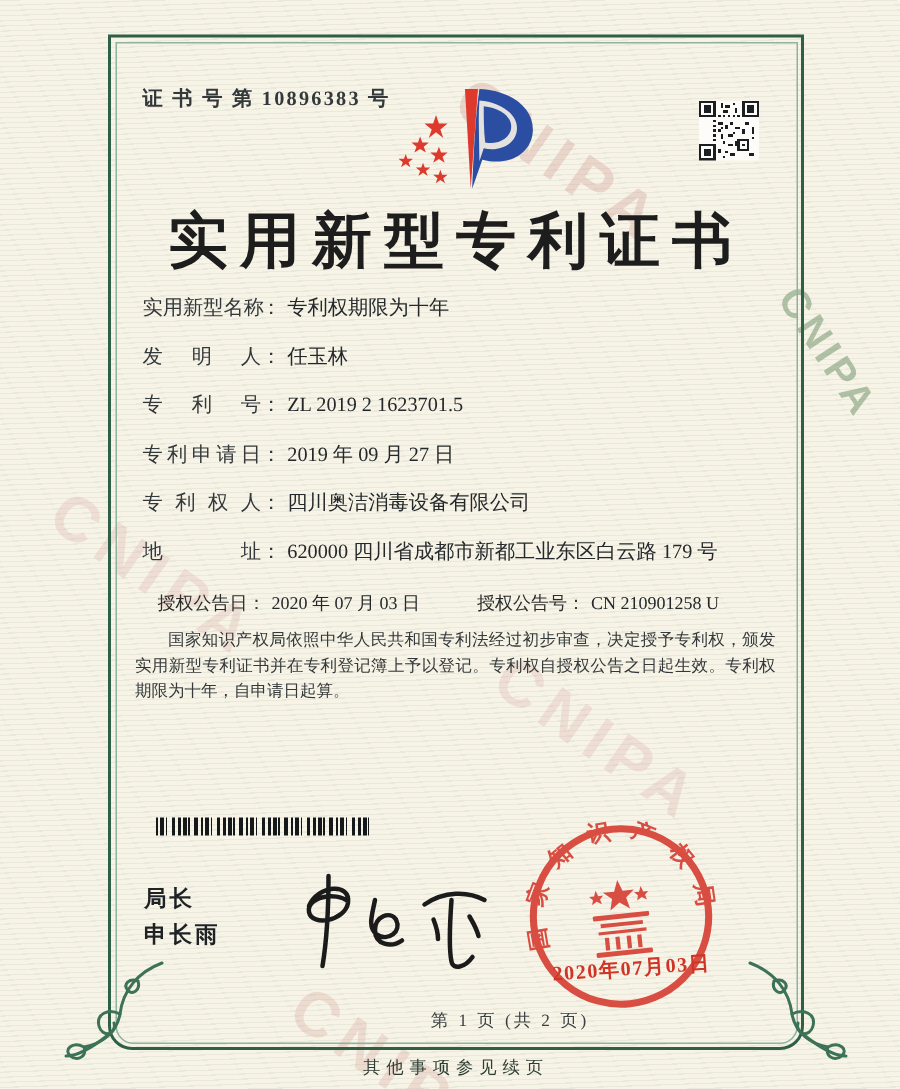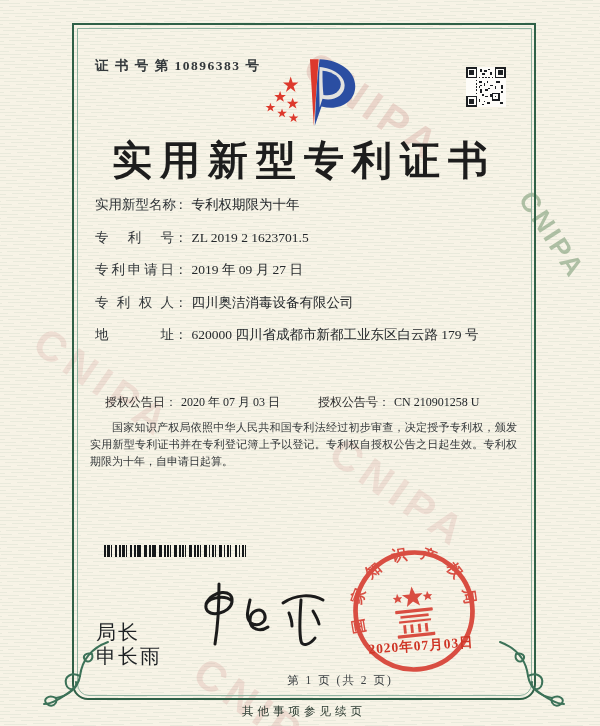--- a/index.html
+++ b/index.html
@@ -71,22 +71,22 @@
 
   .barcode{
     position:absolute;left:104px;top:545px;width:142px;height:12px;z-index:3;
     background:repeating-linear-gradient(90deg,
       #15181a 0px,#15181a 1.5px,transparent 1.5px,transparent 3px,
       #15181a 3px,#15181a 5.5px,transparent 5.5px,transparent 6.5px,
       #15181a 6.5px,#15181a 7.5px,transparent 7.5px,transparent 10.5px,
       #15181a 10.5px,#15181a 13px,transparent 13px,transparent 15px);
   }
 
-  .signer{position:absolute;left:96px;top:588px;z-index:3;font-size:20px;
-    letter-spacing:2px;font-weight:400;color:#1e2225;line-height:24px;margin-top:32px;}
+  .signer{position:absolute;left:96px;top:588px;z-index:3;font-size:15px;
+    letter-spacing:2px;font-weight:700;color:#1e2225;line-height:24px;}
   .signature{position:absolute;left:188px;top:580px;z-index:4;}
 
   .seal{position:absolute;left:348px;top:545px;z-index:5;transform:rotate(-6deg);}
   .seal-date{
     position:absolute;left:356px;top:637px;width:130px;z-index:6;
     color:#cf3526;font-size:13.5px;font-weight:700;letter-spacing:1px;
     transform:rotate(-4deg);text-align:center;white-space:nowrap;
   }
 
   .page-info{
@@ -204,20 +204,23 @@
     <rect x="18" y="18" width="1" height="1" fill="#1c1f22"></rect>
 </svg>
 
 <div class="title">实用新型专利证书</div>
 
 <div class="fields">
   <div class="field-row">
     <span class="flabel">实用新型名称</span><span class="colon">：</span><span class="fvalue">专利权期限为十年</span>
   </div>
   <div class="field-row">
+    <span class="flabel">发明人</span><span class="colon">：</span><span class="fvalue">任玉林</span>
+  </div>
+  <div class="field-row">
     <span class="flabel">专利号</span><span class="colon">：</span><span class="fvalue">ZL 2019 2 1623701.5</span>
   </div>
   <div class="field-row">
     <span class="flabel">专利申请日</span><span class="colon">：</span><span class="fvalue">2019 年 09 月 27 日</span>
   </div>
   <div class="field-row">
     <span class="flabel">专利权人</span><span class="colon">：</span><span class="fvalue">四川奥洁消毒设备有限公司</span>
   </div>
   <div class="field-row">
     <span class="flabel">地址</span><span class="colon">：</span><span class="fvalue">620000 四川省成都市新都工业东区白云路 179 号</span>

